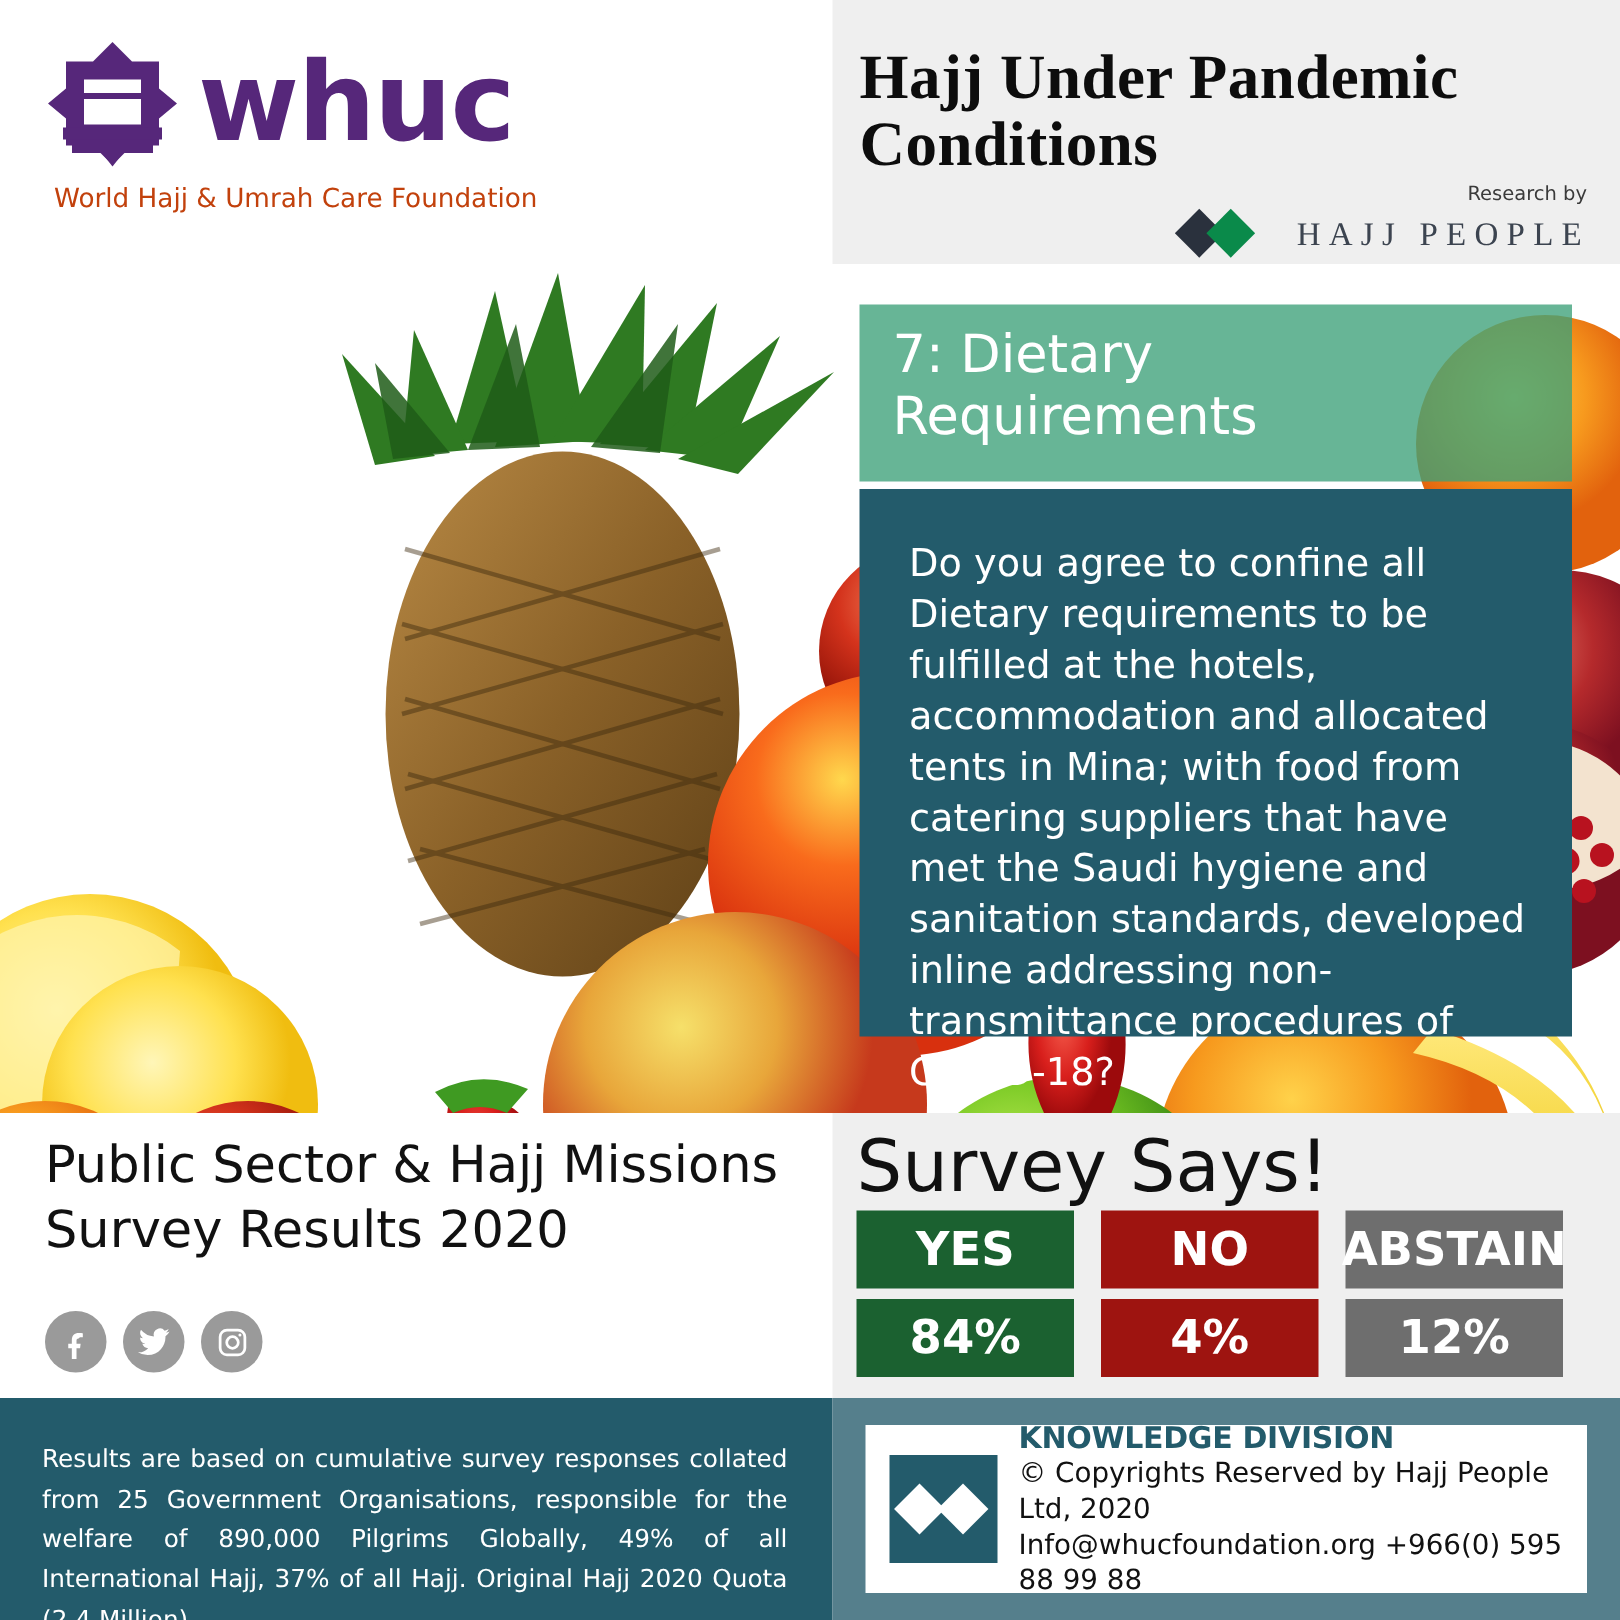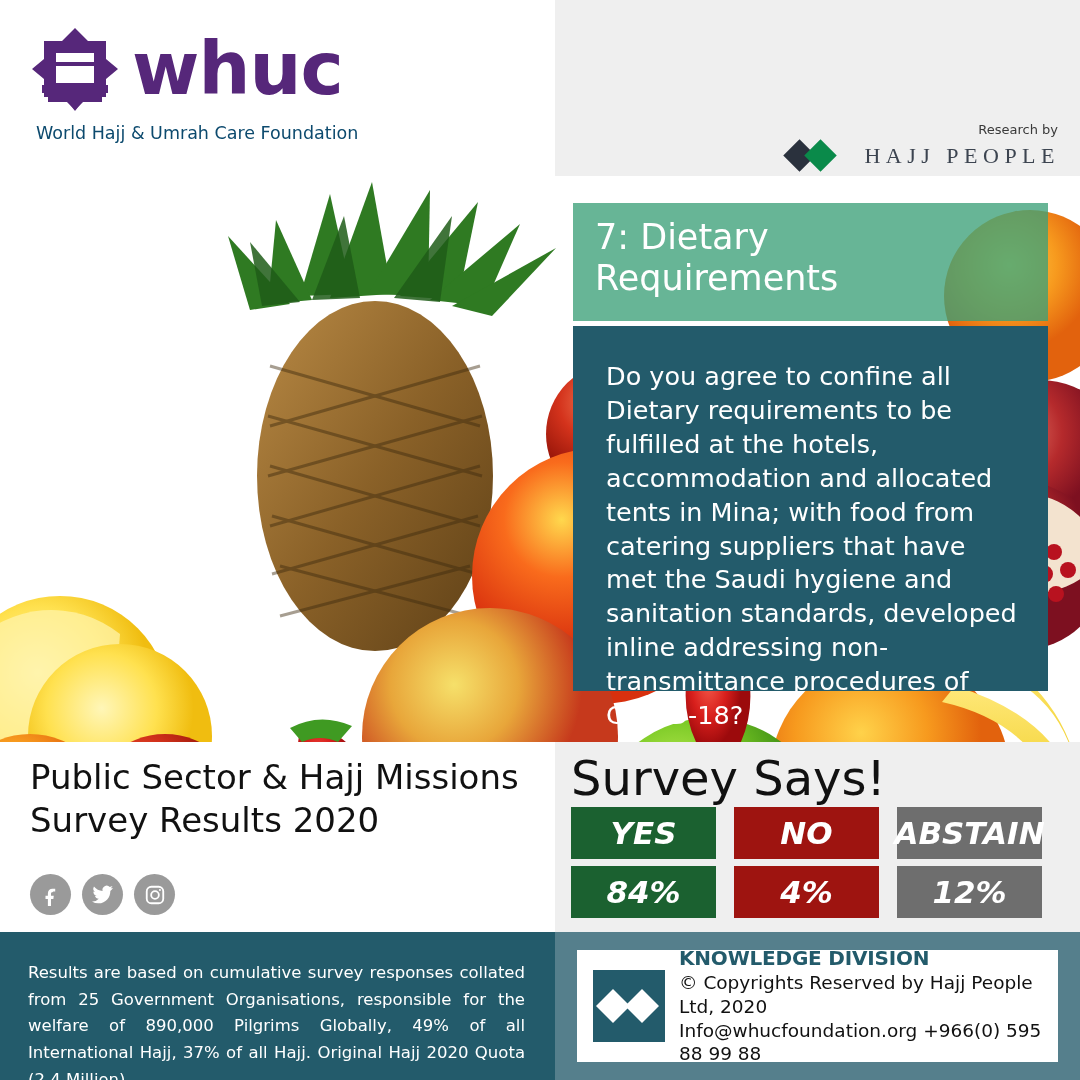--- a/index.html
+++ b/index.html
@@ -58,21 +58,21 @@
     line-height: 0.8;
     font-weight: 600;
     color: #56277A;
     letter-spacing: -1px;
     font-family: "DejaVu Sans", sans-serif;
   }
   .brand-sub {
     margin-top: 11px;
     margin-left: 4px;
     font-size: 17.5px;
-    color: #0c4a6e;
+    color: #c2410c;
     font-family: "DejaVu Sans", sans-serif;
   }
   .poster-title {
     position: absolute;
     left: 18px; top: 30px;
     width: 500px;
     font-family: "Liberation Serif", serif;
     font-weight: bold;
     font-size: 42px;
     line-height: 1.07;
@@ -206,21 +206,20 @@
     left: 16px; top: 8px;
     font-size: 48px;
     color: #111111;
     font-family: "DejaVu Sans", sans-serif;
   }
   .vote-grid {
     position: absolute;
     left: 16px; top: 65px;
     display: flex;
     gap: 18px;
-    font-style: italic;
   }
   .vote-col { display: flex; flex-direction: column; gap: 7px; }
   .vote-cell {
     width: 145px; height: 52px;
     display: flex;
     align-items: center;
     justify-content: center;
     color: #ffffff;
     font-weight: bold;
     font-size: 31px;
@@ -309,20 +308,21 @@
               <polygon points="36,76 50,76 43,85" fill="#56277A"></polygon>
             </svg>
           </span>
           <span class="whuc-word">whuc</span>
         </div>
         <div class="brand-sub">World Hajj &amp; Umrah Care Foundation</div>
       </div>
     </div>
 
     <div class="header-right">
+      <div class="poster-title">Hajj Under Pandemic Conditions</div>
       <div class="research-by">Research by</div>
       <div class="hp-logo">
         <span class="hp-diamonds">
           <span class="dia dia-dark"></span>
           <span class="dia dia-green"></span>
         </span>
         <span class="hp-name">HAJJ PEOPLE</span>
       </div>
     </div>
   </div>

